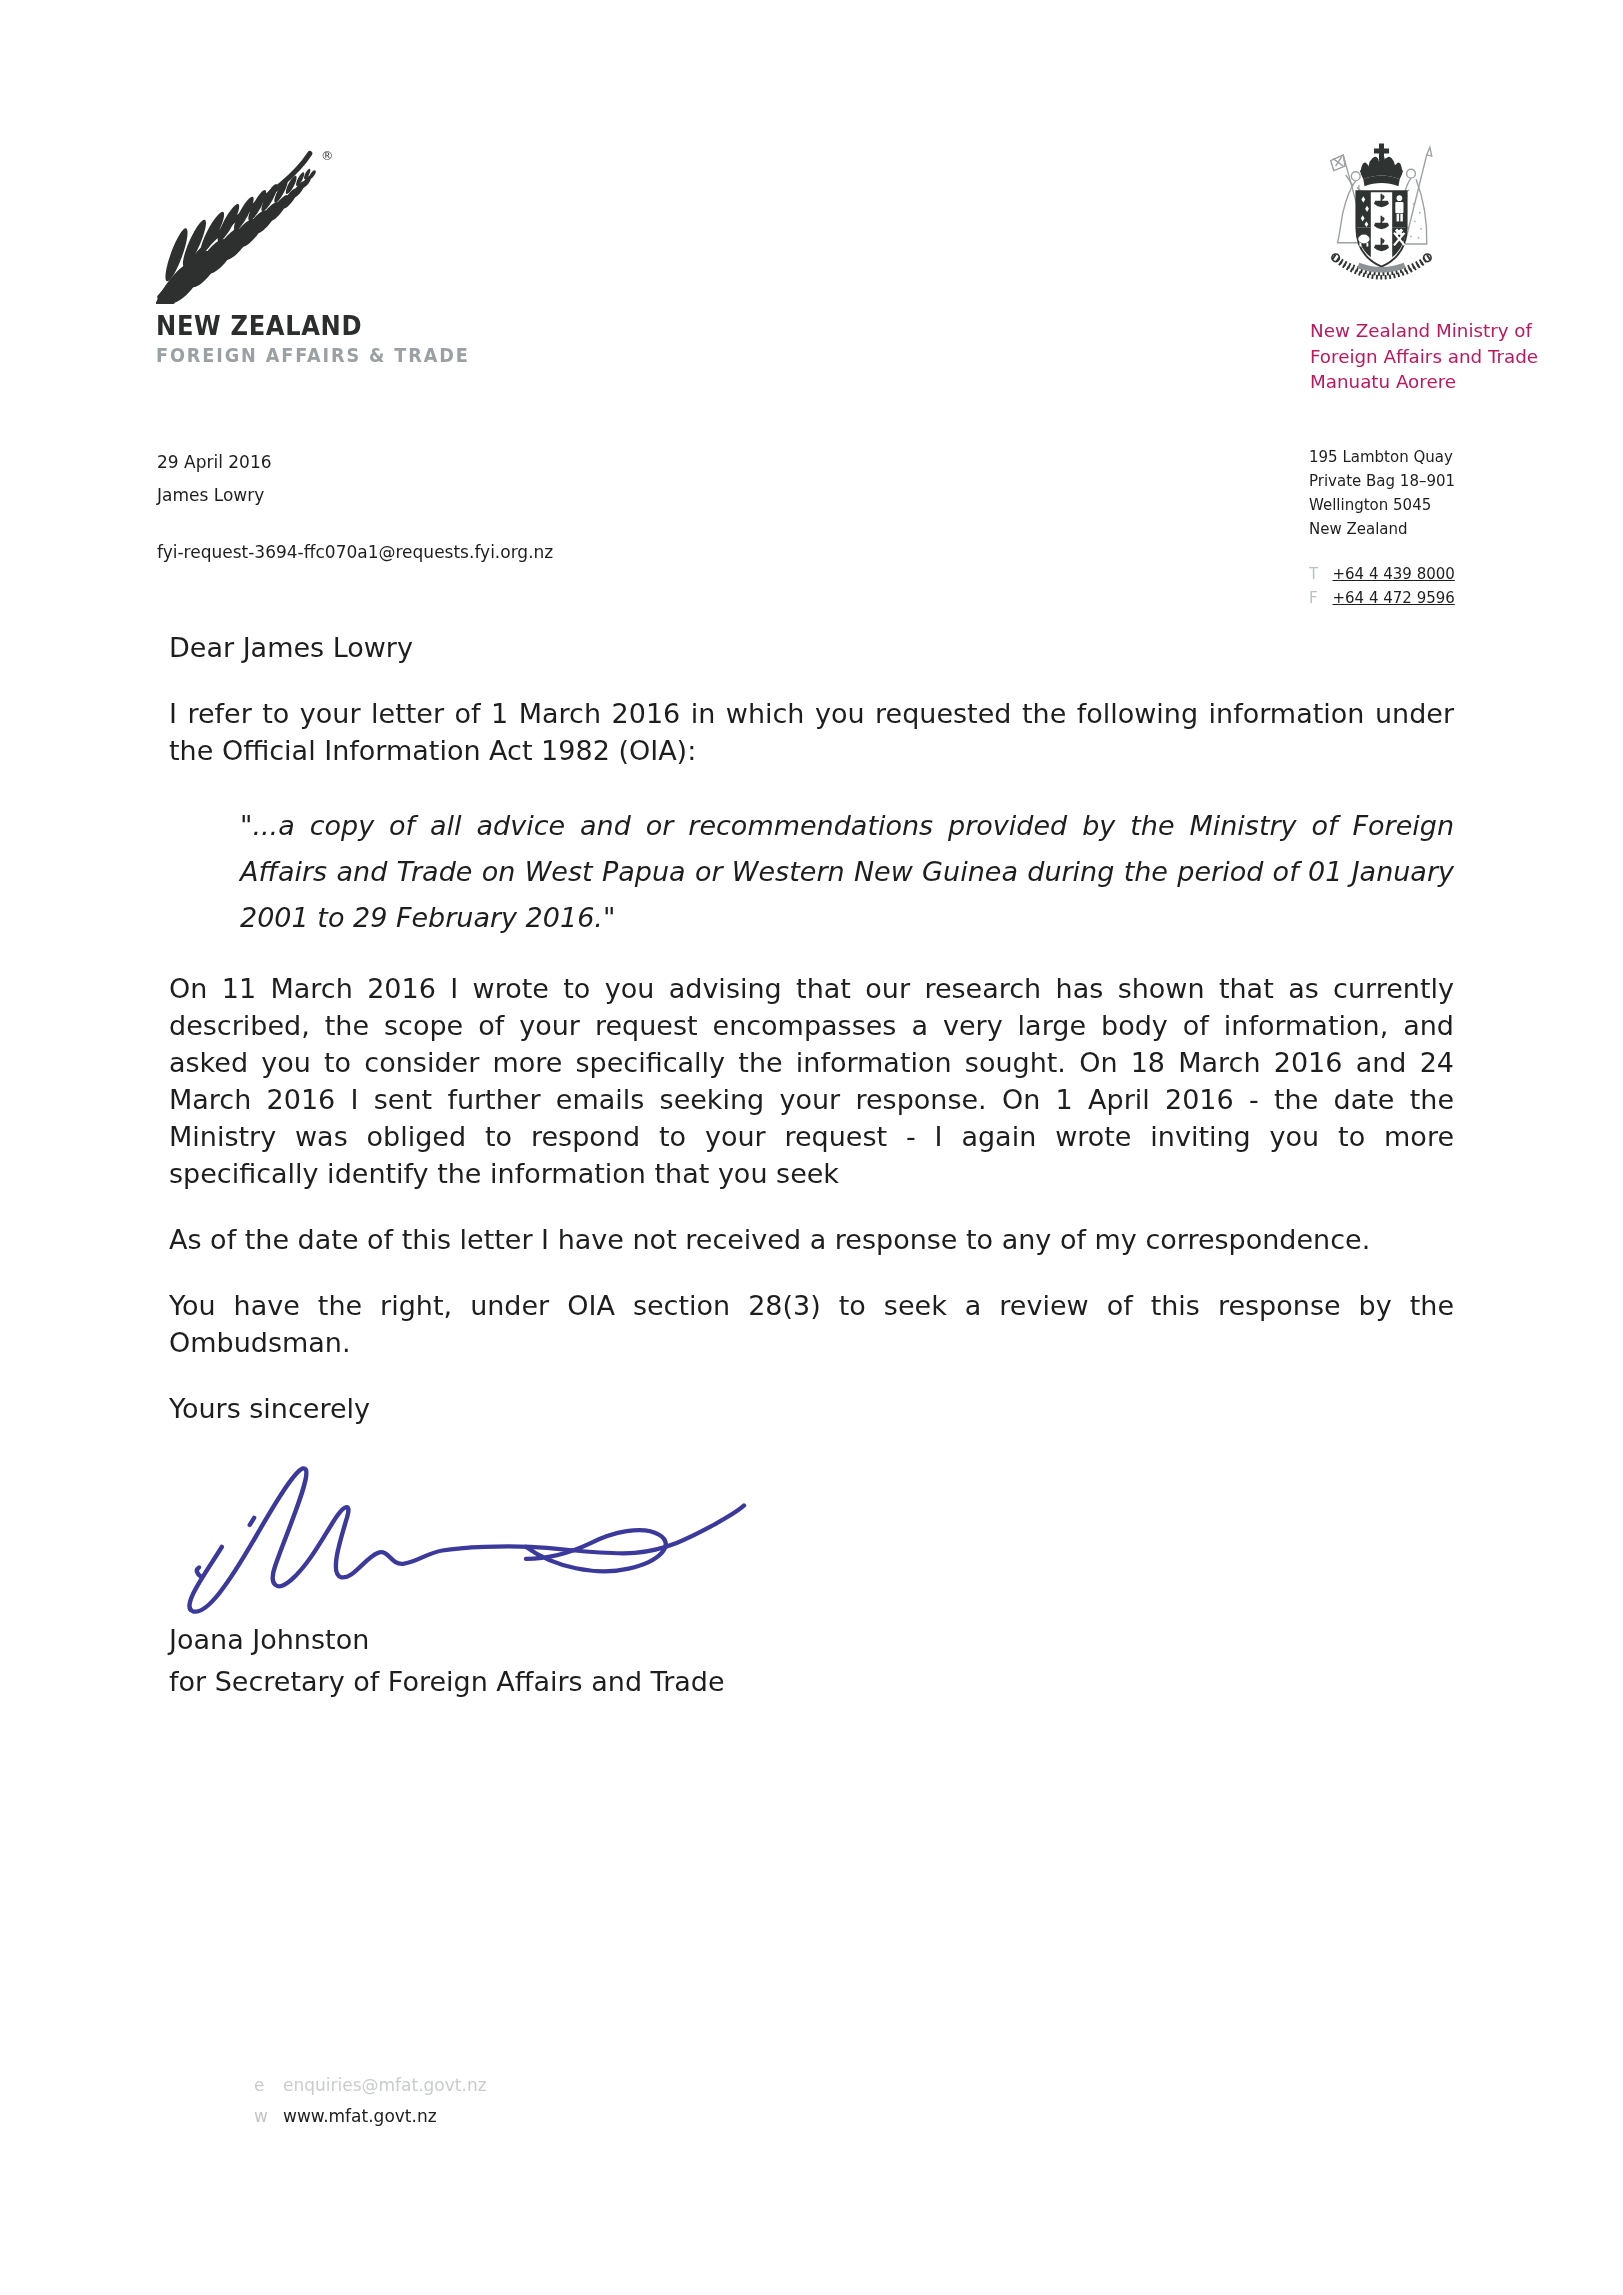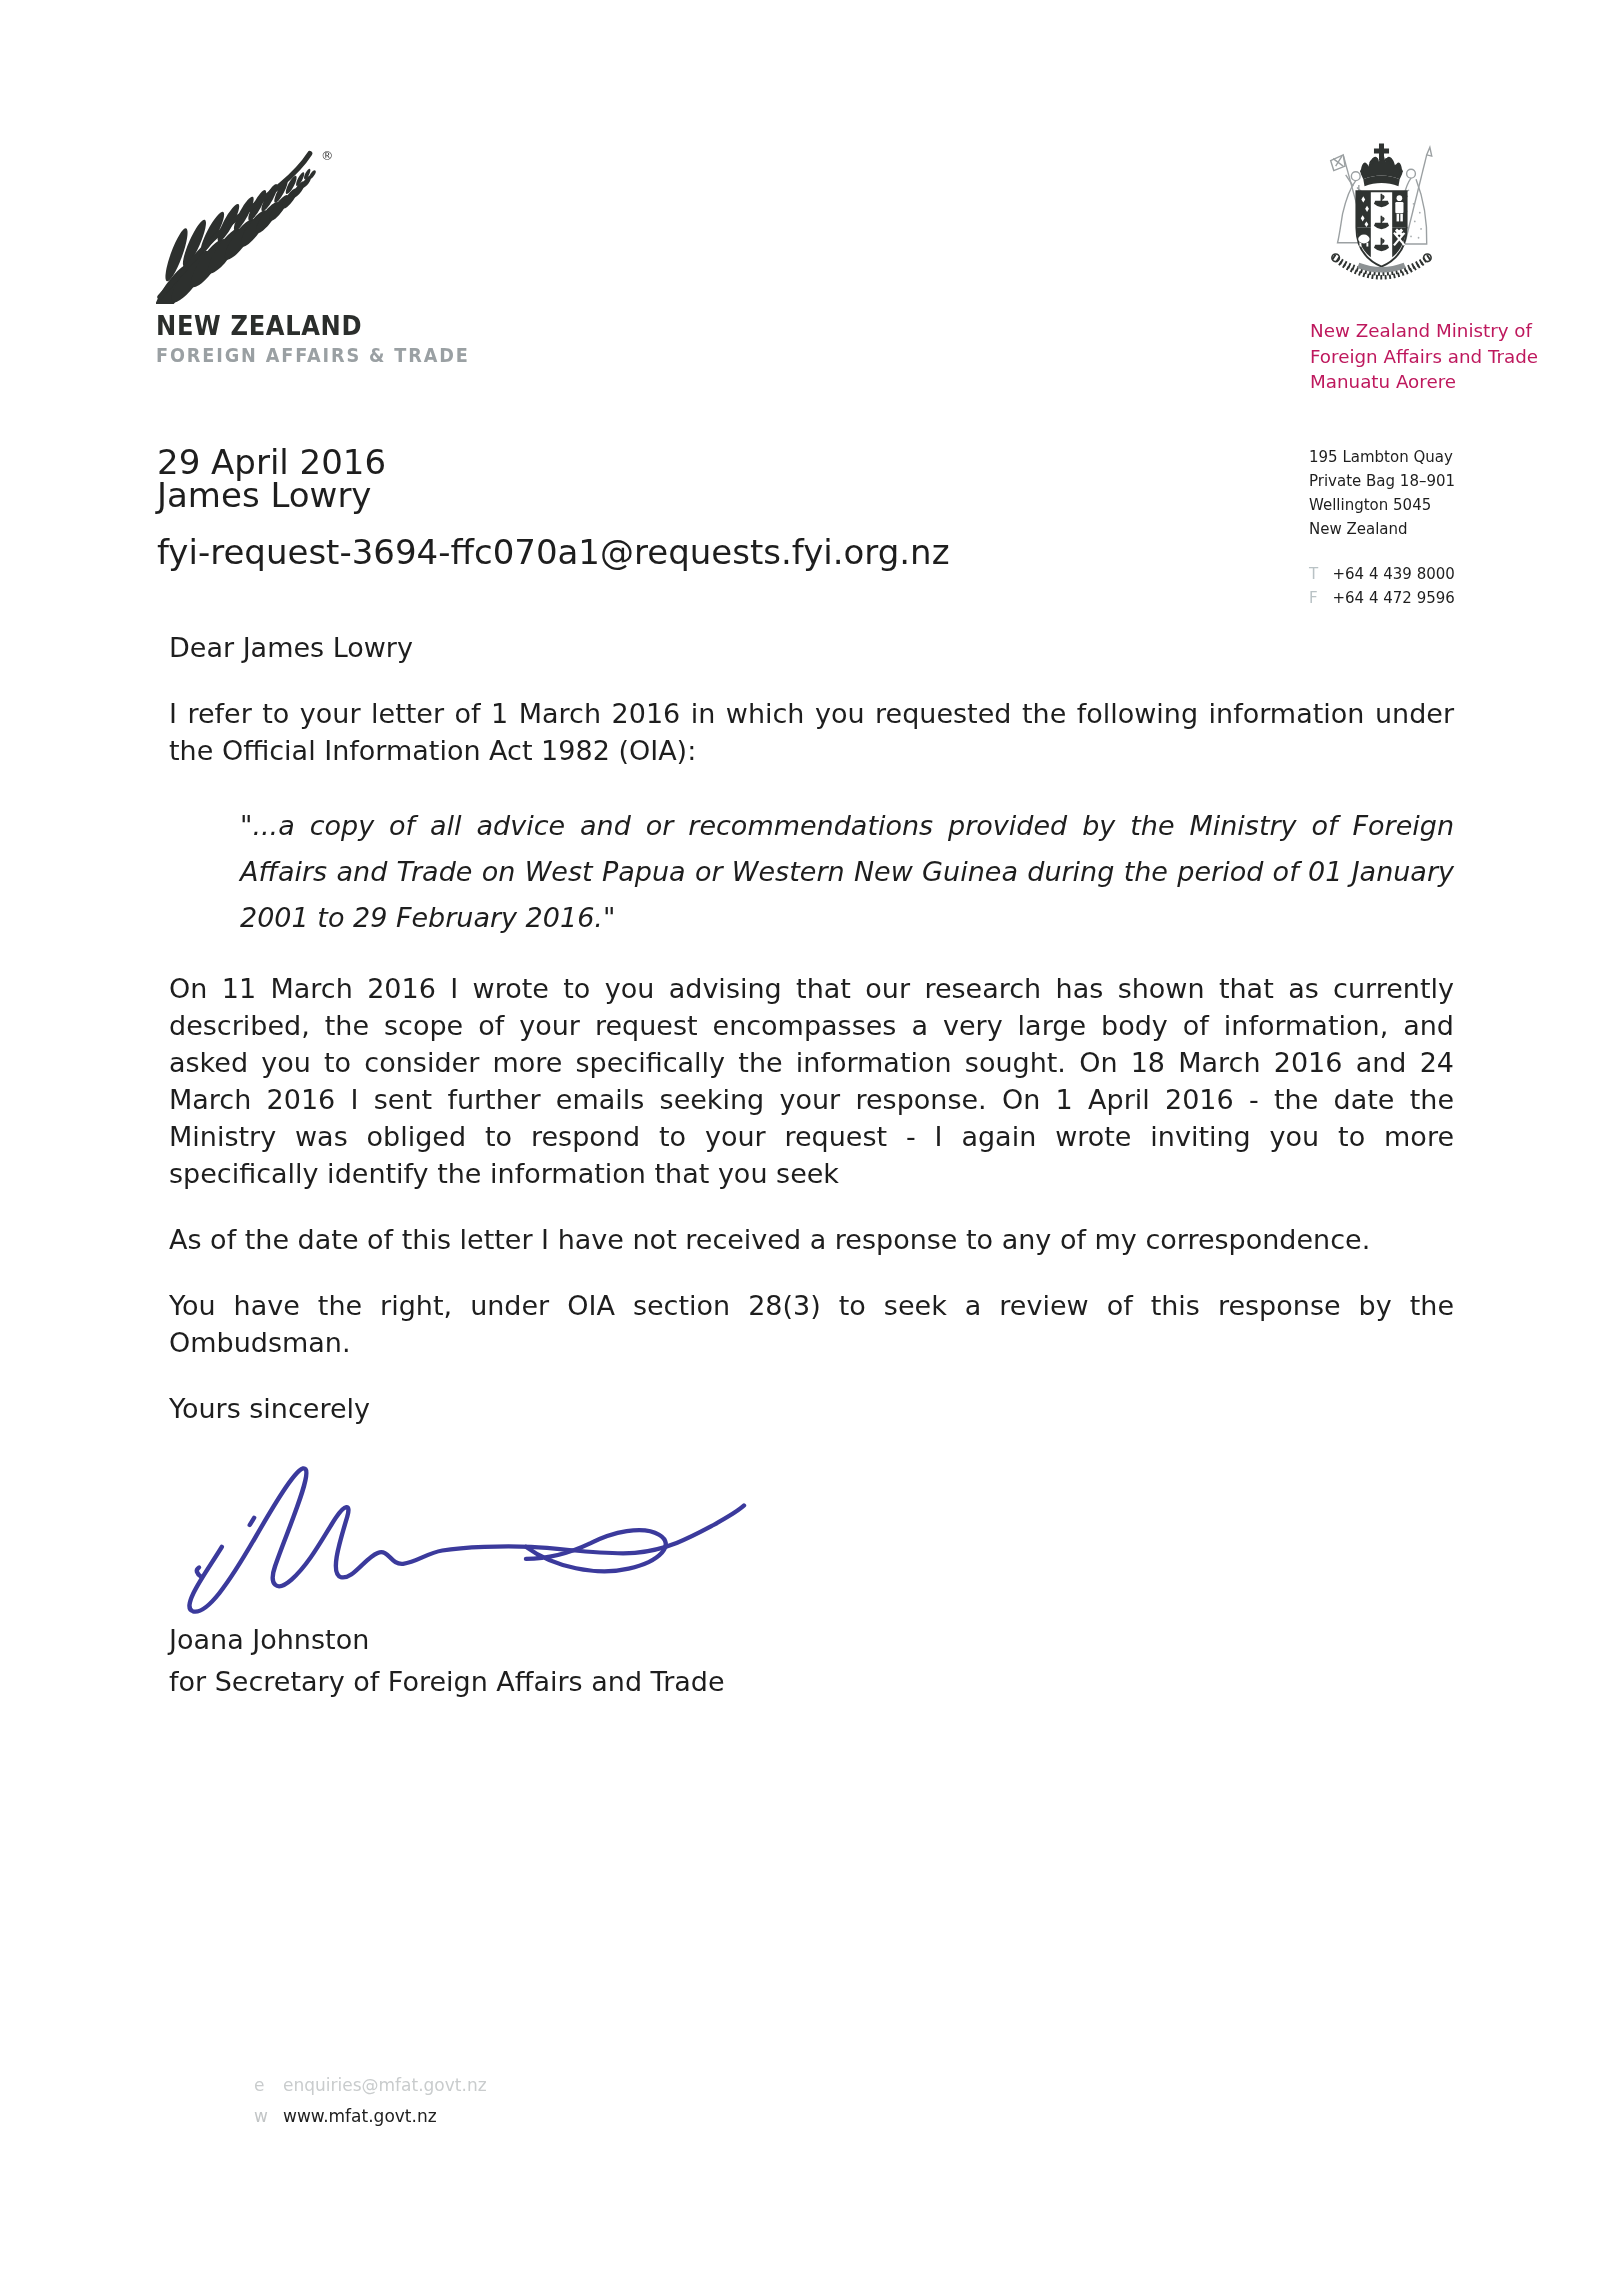--- a/index.html
+++ b/index.html
@@ -17,25 +17,25 @@
     letter-spacing:0.7px; transform:scaleX(.93); transform-origin:left center; white-space:nowrap;
   }
   .logo-sub {
     margin-top:3.9px; font-size:19px; font-weight:bold; color:#9aa0a3;
     letter-spacing:2px; transform:scaleX(.93); transform-origin:left center; white-space:nowrap;
   }
   
   .crest-block { position:absolute; left:1303px; top:132px; }
   .crest-caption { position:absolute; left:1310px; top:318px; font-size:18.3px; line-height:25.5px; color:#be185d; white-space:nowrap; }
   
-  .recipient { position:absolute; left:157px; top:446px; font-size:34px; line-height:33px; }
+  .recipient { position:absolute; left:157px; top:446px; font-size:17px; line-height:33px; }
   .recipient .email { margin-top:24px; }
   
   .sender { position:absolute; left:1309px; top:445px; font-size:15px; line-height:24px; }
-  .sender .phones { margin-top:21px; }
+  .sender .phones { margin-top:21px;text-decoration:underline; }
   .contact-label { display:inline-block; width:23.5px; color:#b9c2c5; }
   
   .body-block { position:absolute; left:169px; top:629px; width:1285px; font-size:27px; line-height:37px; }
   .body-block p { margin:0; text-align:justify; }
   .body-block p + p { margin-top:29px; }
   .salutation { text-align:left !important; }
   .quote {
     margin:34px 0 0 71px !important; font-style:italic; line-height:46px;
   }
   .closing { text-align:left !important; }

